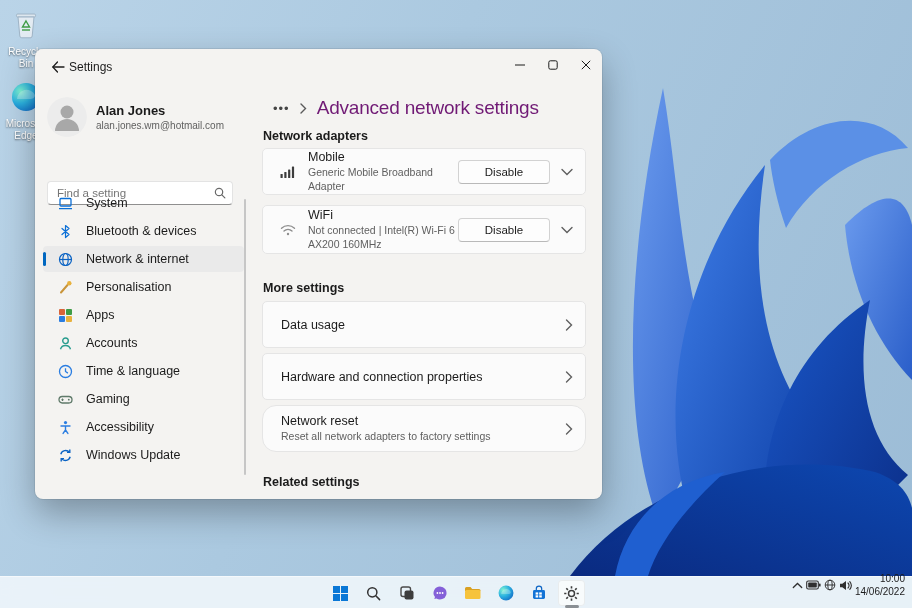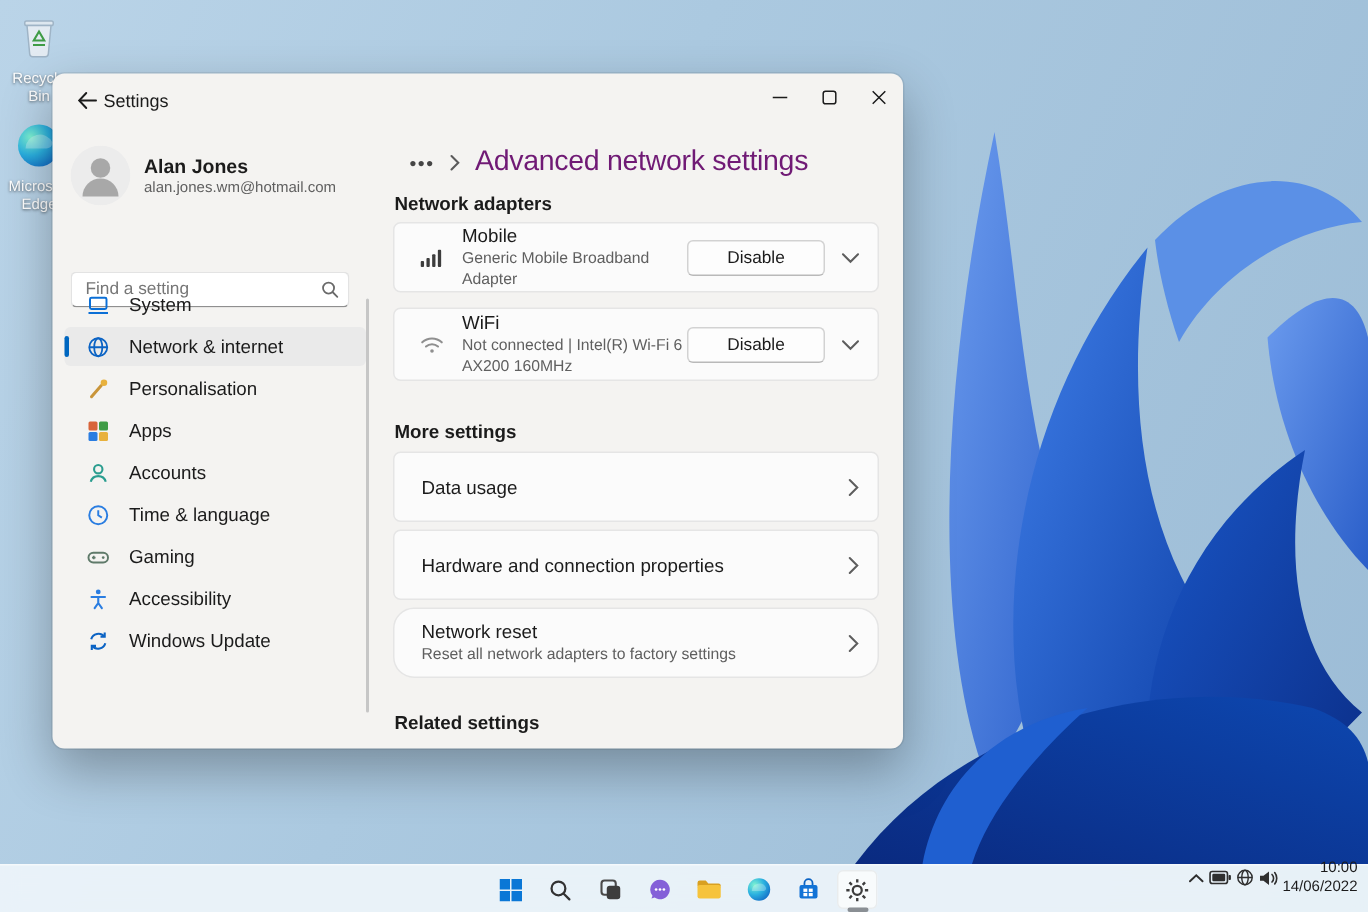--- a/index.html
+++ b/index.html
@@ -186,20 +186,28 @@
       <div class="nav-item">
         <span class="nav-icon">
           <svg width="15" height="15" viewBox="0 0 15 15">
               <rect x="2" y="2.5" width="11" height="7.5" rx="1" fill="none" stroke="#0b6fd6" stroke-width="1.3"></rect>
               <path d="M1 12.6h13" stroke="#0b6fd6" stroke-width="1.3"></path>
             </svg>
         </span>
         <span class="nav-label">System</span>
       </div>
 
+      <div class="nav-item">
+        <span class="nav-icon">
+          <svg width="15" height="15" viewBox="0 0 15 15" fill="none" stroke="#0b6fd6" stroke-width="1.2" stroke-linejoin="round" stroke-linecap="round">
+              <path d="M4 4.5 11 10.5 7.5 13.5 V1.5 L11 4.5 4 10.5"></path>
+            </svg>
+        </span>
+        <span class="nav-label">Bluetooth &amp; devices</span>
+      </div>
 
       <div class="nav-item selected">
         <span class="accent-bar"></span>
         <span class="nav-icon">
           <svg width="15" height="15" viewBox="0 0 15 15" fill="none" stroke="#0b63c4" stroke-width="1.2">
               <circle cx="7.5" cy="7.5" r="6"></circle>
               <ellipse cx="7.5" cy="7.5" rx="2.7" ry="6"></ellipse>
               <path d="M1.5 7.5h12"></path>
             </svg>
         </span>

